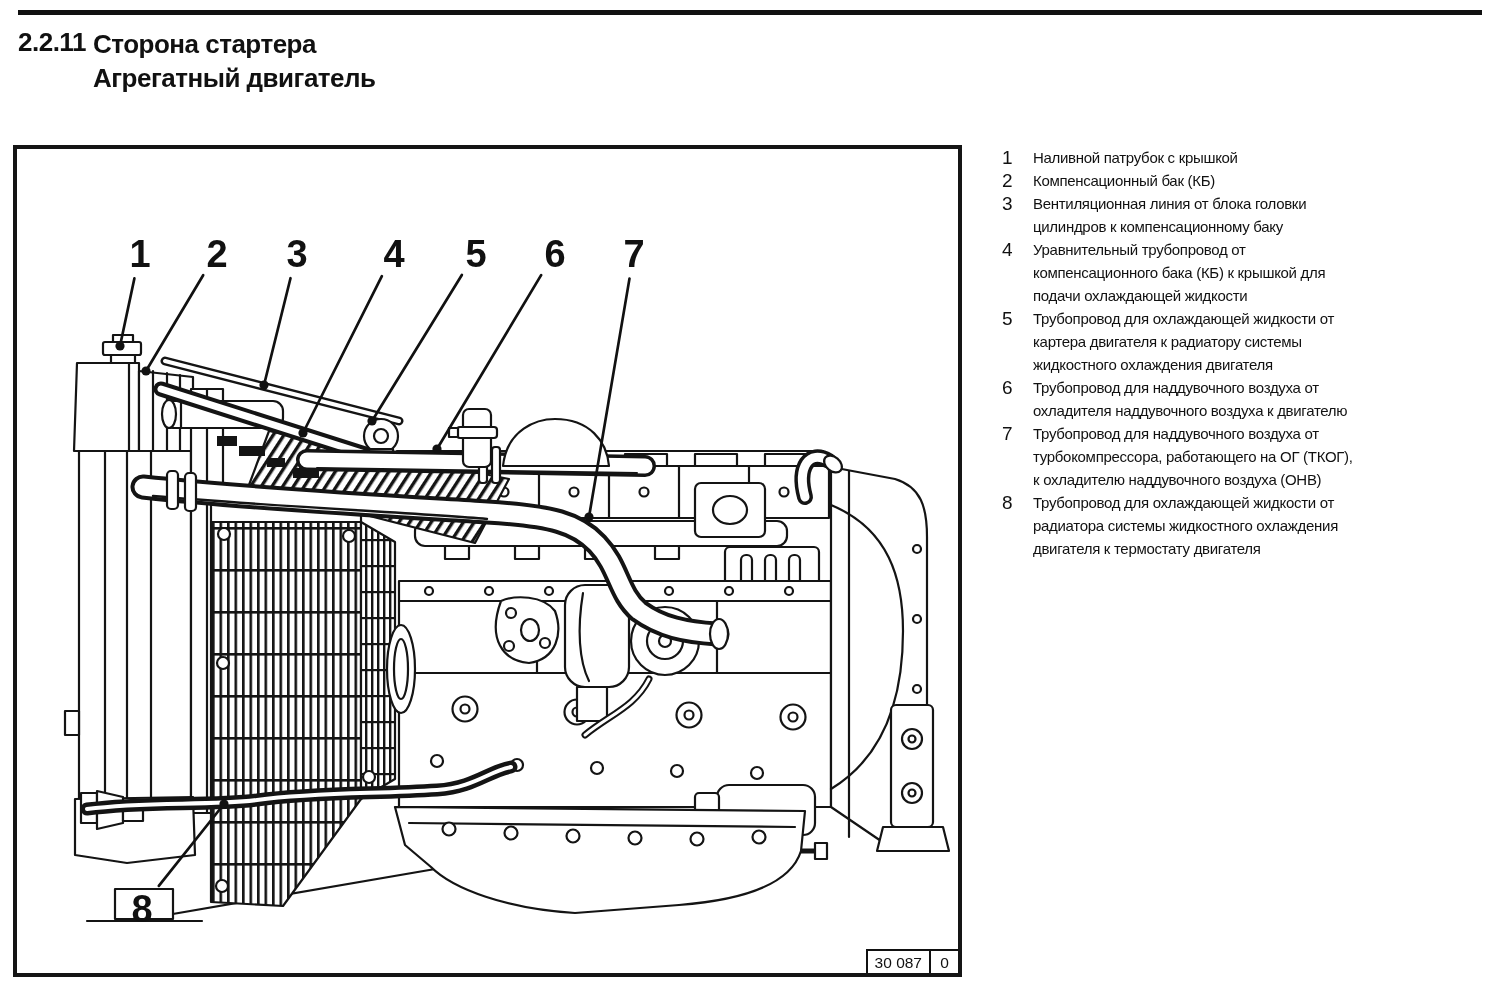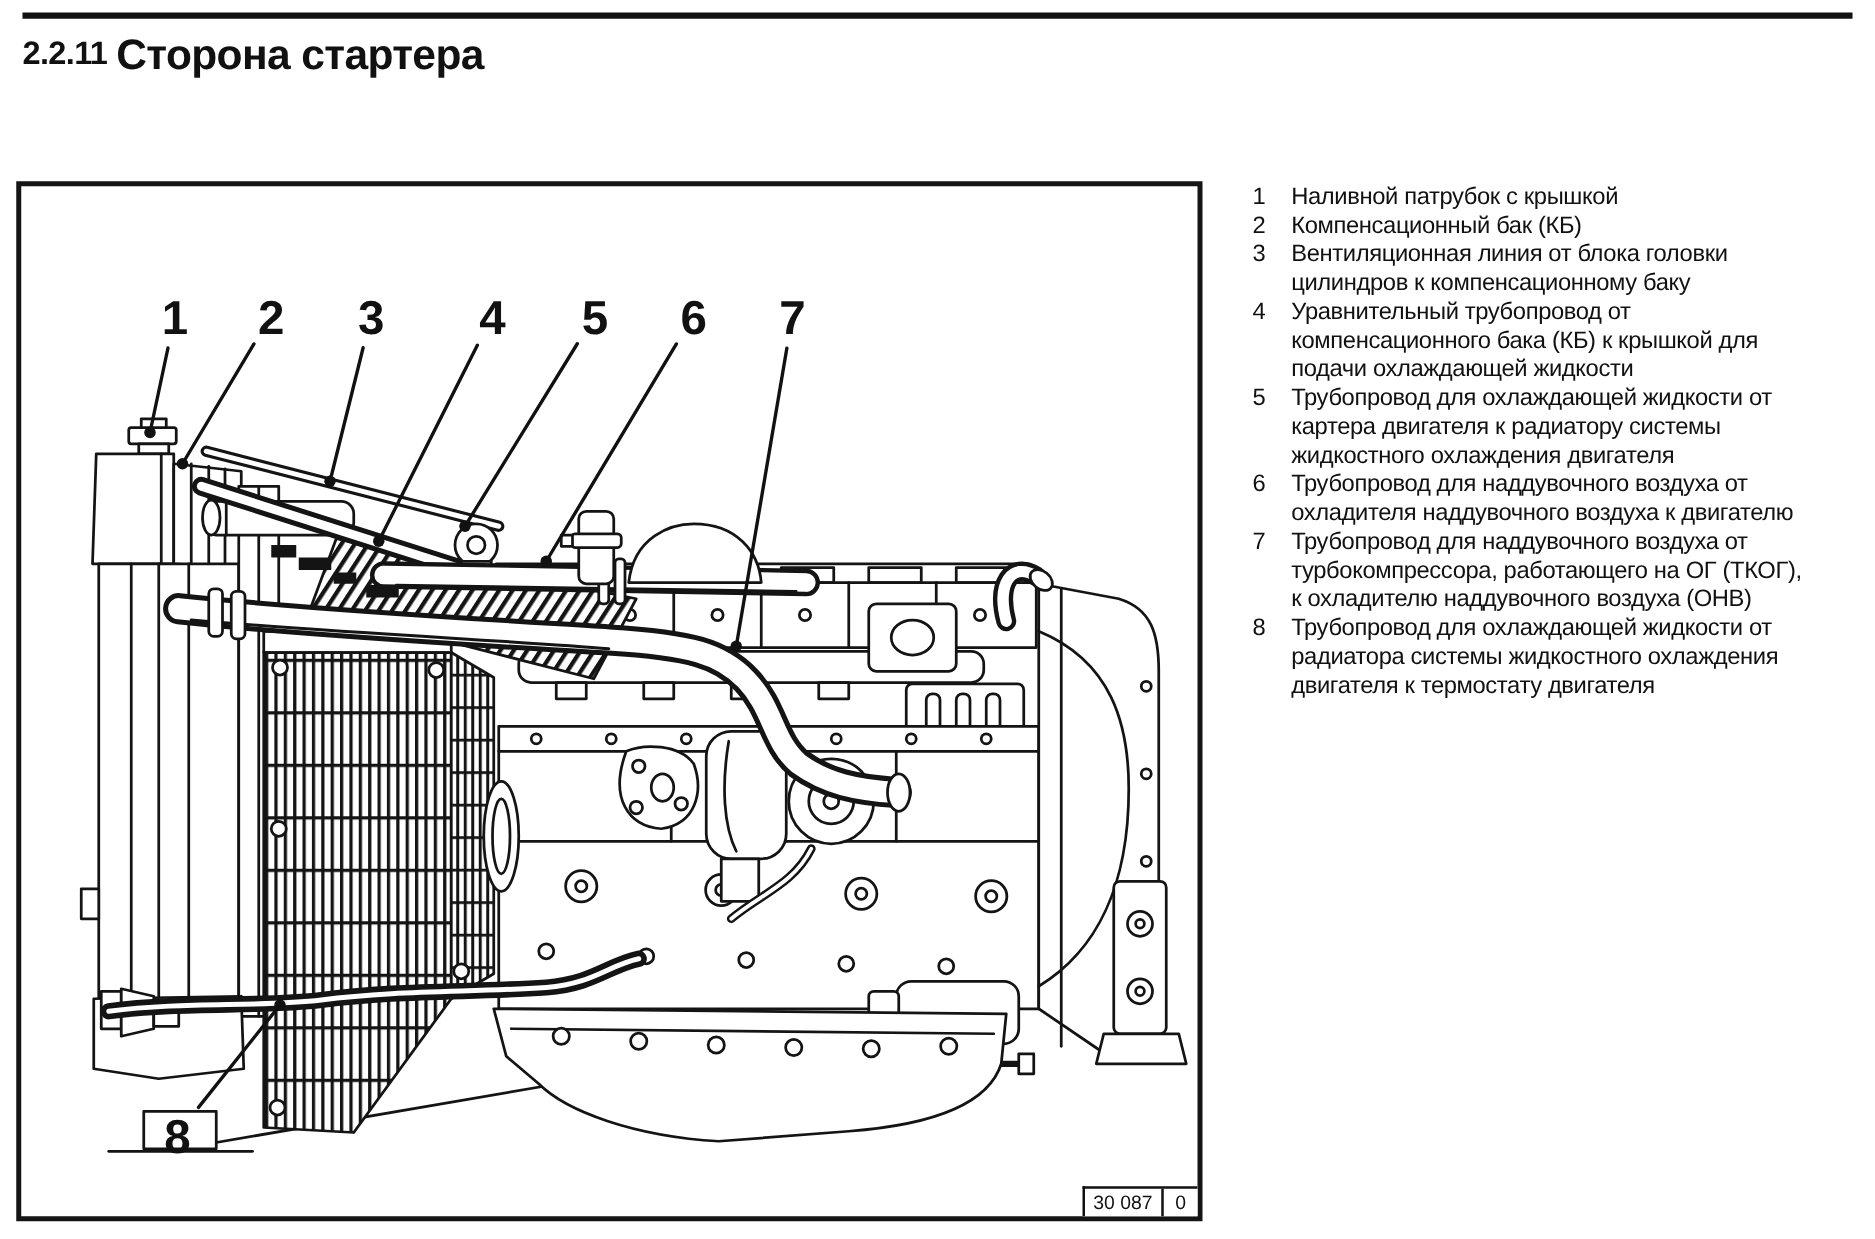--- a/index.html
+++ b/index.html
@@ -7,59 +7,60 @@
     width:1500px;height:991px;position:relative;overflow:hidden;
     font-family:"Liberation Sans","DejaVu Sans",sans-serif;color:#111;
     -webkit-font-smoothing:antialiased;
   }
   .top-rule{position:absolute;left:18px;top:10px;width:1464px;height:5px;background:#111;}
   .header{position:absolute;left:18px;top:27px;}
   .section-num{
     position:absolute;left:0;top:0;font-size:26px;font-weight:bold;letter-spacing:-0.5px;white-space:nowrap;
   }
   .titles{position:absolute;left:75px;top:0;width:500px;}
-  .title-line{font-size:34px;font-weight:bold;letter-spacing:-0.5px;line-height:34px;white-space:nowrap;}
+  .title-line{font-size:26px;font-weight:bold;letter-spacing:-0.5px;line-height:34px;white-space:nowrap;}
 
   .figure-frame{
     position:absolute;left:13px;top:145px;width:949px;height:832px;
     border:4px solid #151515;background:#fff;box-sizing:border-box;
   }
   .figure-frame svg{position:absolute;left:0;top:0;width:941px;height:824px;display:block;}
 
   .stamp{
     position:absolute;right:0;bottom:0;display:flex;background:#fff;
     border-top:2.5px solid #111;border-left:2.5px solid #111;
   }
   .stamp-cell{
     font-size:15.5px;line-height:21px;height:21px;padding:1px 7px 0 7px;
     text-align:center;white-space:nowrap;
   }
   .stamp-rev{border-left:2.5px solid #111;min-width:13px;}
 
   .legend{position:absolute;left:1002px;top:146px;width:486px;}
   .legend-item{display:flex;align-items:flex-start;}
   .legend-num{width:31px;flex:0 0 31px;font-size:19px;line-height:23px;letter-spacing:-0.3px;}
-  .legend-text{flex:1;font-size:19px;line-height:23px;letter-spacing:-0.3px;white-space:pre-line;}
+  .legend-text{flex:1;font-size:15px;line-height:23px;letter-spacing:-0.3px;white-space:pre-line;}
 
   .co-num{
     font-family:"Liberation Sans","DejaVu Sans",sans-serif;
     font-size:38px;font-weight:bold;fill:#111;text-anchor:middle;
   }
   .leader{stroke:#111;stroke-width:2.7;stroke-linecap:round;}
   .leader-dot{fill:#111;stroke:none;}
 </style>
 </head>
 <body>
 
 <div class="top-rule"></div>
 
 <div class="header">
   <div class="section-num">2.2.11</div>
   <div class="titles">
     <div class="title-line">Сторона стартера</div>
+    <div class="title-line">Агрегатный двигатель</div>
   </div>
 </div>
 
 <div class="figure-frame">
   <svg viewBox="0 0 941 824">
     <defs>
       <pattern id="pGrid" patternUnits="userSpaceOnUse" width="7.5" height="42">
         <rect width="7.5" height="42" fill="#fff"></rect>
         <rect width="2.6" height="42" fill="#141414"></rect>
         <rect width="7.5" height="2.6" fill="#141414"></rect>

